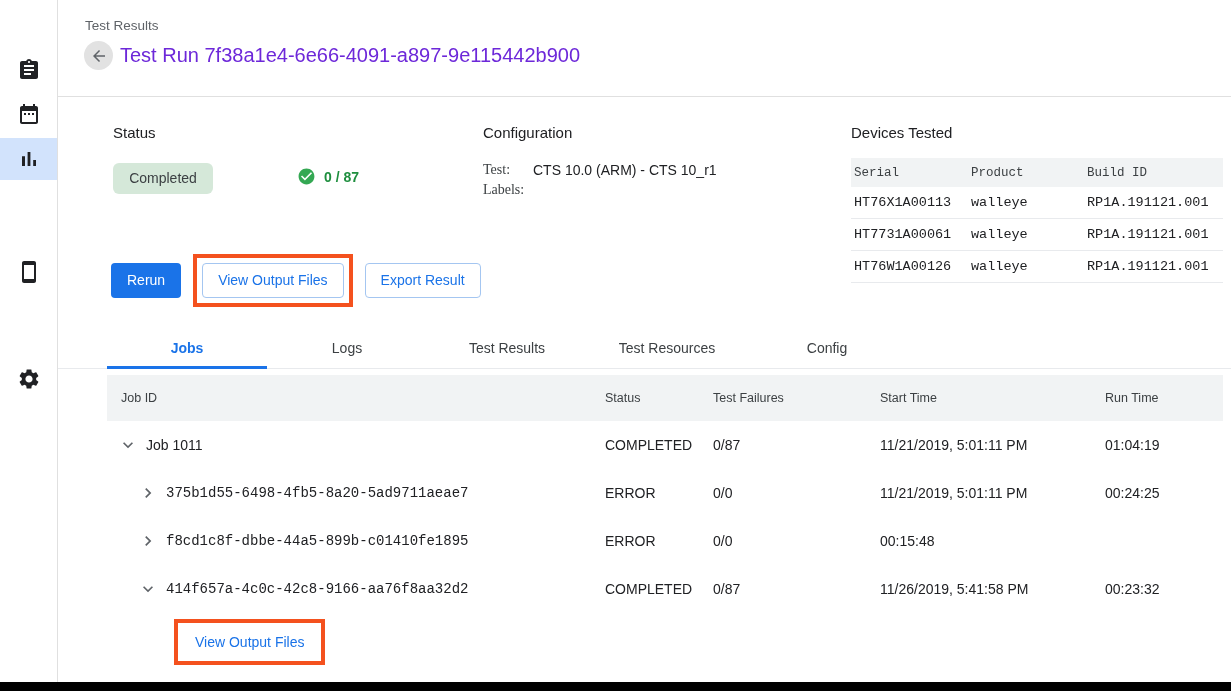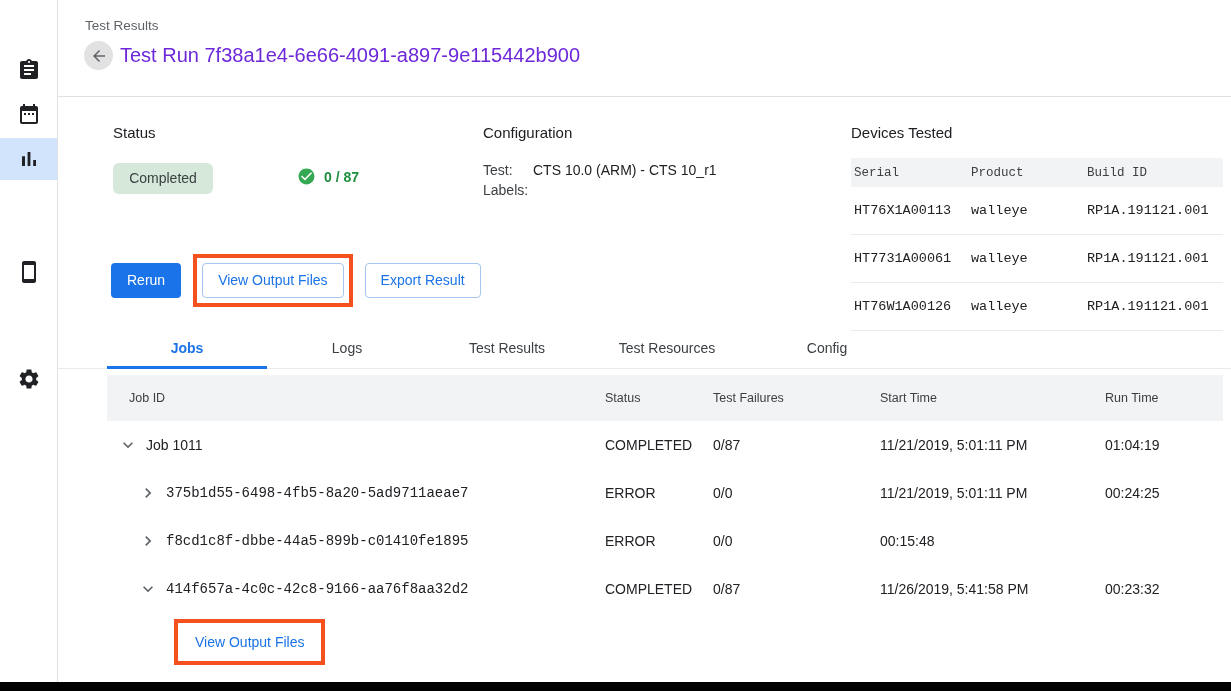--- a/index.html
+++ b/index.html
@@ -31,49 +31,49 @@
   .status-col { position:absolute; left:55px; top:124px; }
   .status-badge { display:inline-block; margin-top:22px; width:100px; height:31px; line-height:31px; text-align:center; background:#d5e8d9; border-radius:6px; font-size:14px; color:#3c4043; }
   .check-row { position:absolute; left:239px; top:167px; display:flex; align-items:center; gap:8px; }
   .check-row svg { width:19px; height:19px; fill:#34a853; }
   .count-text { font-size:14px; font-weight:bold; color:#1e8e3e; }
 
   
   .config-col { position:absolute; left:425px; top:124px; }
   .config-rows { margin-top:19px; font-size:14px; color:#3c4043; }
   .config-row { line-height:20px; display:flex; }
-  .config-label { width:50px; }
+  .config-label { width:50px;font-family:Liberation Serif, serif; }
   .config-value { color:#202124; }
 
   
   .devices-col { position:absolute; left:793px; top:124px; width:372px; }
   .devices-table { margin-top:17px; width:100%; }
   .d-grid { display:grid; grid-template-columns:117px 116px 139px; }
   .d-head { background:#f1f3f4; height:29px; align-items:center; font-size:12.5px; color:#3c4043; }
-  .d-row { height:48px; align-items:center; font-size:13.5px; color:#202124; border-bottom:1px solid #e8eaed; }
+  .d-row { height:32px; align-items:center; font-size:13.5px; color:#202124; border-bottom:1px solid #e8eaed; }
   .d-grid > div { padding-left:3px; overflow:hidden; white-space:nowrap;font-family:Liberation Mono, monospace; }
 
   
   .actions { position:absolute; left:53px; top:252px; height:56px; display:flex; align-items:center; }
   .btn { height:35px; font-size:14px; font-family:"Liberation Sans", sans-serif; border-radius:4px; cursor:pointer; }
   .btn-primary { background:#1a73e8; color:#fff; border:none; padding:0 16px; }
   .btn-stroked { background:#fff; color:#1a73e8; border:1px solid #a4c6f1; padding:0 15px; }
   .annotation-box { border:4px solid #f4511e; padding:5px; margin-left:12px; background:#fff; }
   .export-btn { margin-left:12px; }
 
   
   .tabs { position:absolute; left:0; right:0; top:330px; height:39px; border-bottom:1px solid #e8eaed; padding-left:49px; display:flex; }
   .tab { width:160px; height:39px; line-height:37px; text-align:center; font-size:14px; color:#3c4043; cursor:pointer; }
   .tab.active { color:#1a73e8; font-weight:bold; border-bottom:3px solid #1a73e8; }
 
   
   .jobs-table { position:absolute; left:49px; right:8px; top:375px; }
   .j-grid { display:grid; grid-template-columns:498px 108px 167px 225px 1fr; align-items:center; }
   .j-head { background:#f1f3f4; height:46px; font-size:12.5px; color:#3c4043; }
-  .j-head > div:first-child { padding-left:22px; }
+  .j-head > div:first-child { padding-left:14px; }
   .j-row { height:48px; font-size:14px; color:#202124; }
   .j-id { display:flex; align-items:center; gap:7px; white-space:nowrap; overflow:hidden; }
   .j-id.lvl0 { padding-left:10px; }
   .j-id.lvl1 { padding-left:30px;font-family:Liberation Mono, monospace; }
   .chev { width:22px; height:22px; display:flex; align-items:center; justify-content:center; cursor:pointer; flex:none; }
   .chev svg { width:20px; height:20px; fill:#5f6368; }
 
   .row-action-wrap { margin-left:67px; margin-top:6px; display:inline-block; border:4px solid #f4511e; padding:4px; background:#fff; }
   .row-action-link { display:inline-block; padding:7px 13px; font-size:14px; color:#1a73e8; background:#fff; cursor:pointer; white-space:nowrap; }
 </style>

